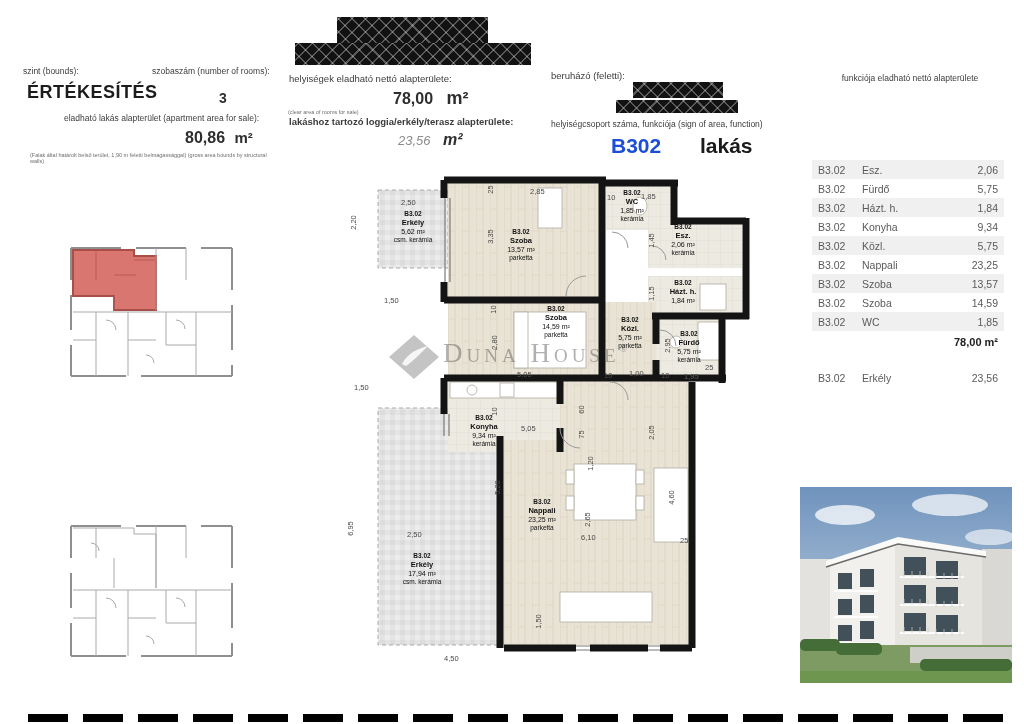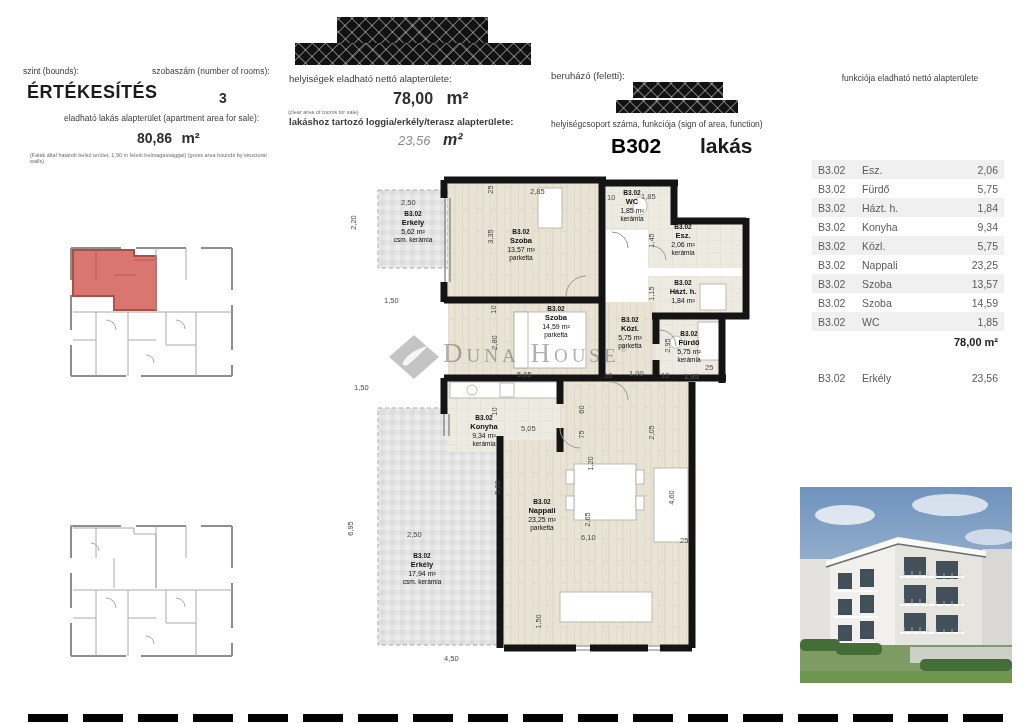--- a/index.html
+++ b/index.html
@@ -44,42 +44,42 @@
 
   <div class="abs redact" style="left:337px;top:17px;width:151px;height:26px;"></div>
   <div class="abs redact" style="left:295px;top:43px;width:236px;height:22px;"></div>
 
   <div class="abs slabel" style="left:23px;top:66px;">szint (bounds):</div>
   <div class="abs big-title" style="left:27px;top:82px;">ÉRTÉKESÍTÉS</div>
   <div class="abs slabel" style="left:152px;top:66px;text-align:right;">szobaszám (number of rooms):</div>
   <div class="abs num-bold" style="left:219px;top:90px;font-size:14px;">3</div>
   <div class="abs slabel" style="left:64px;top:113px;">eladható lakás alapterület (apartment area for sale):</div>
   <div class="abs" style="left:137px;top:129px;">
-    <span class="num-bold" style="font-size:14px;">80,86</span>
+    <span class="num-bold" style="font-size:16px;margin-left:48px;">80,86</span>
     <span class="num-bold" style="font-size:15px;margin-left:5px;">m²</span>
   </div>
   <div class="abs tiny" style="left:30px;top:152px;width:240px;">(Falak által határolt belső terület, 1,90 m feletti belmagassággal) (gross area bounds by structural walls)</div>
 
   <div class="abs slabel" style="left:289px;top:73px;font-size:9.5px;text-align:right;">helyiségek eladható nettó alapterülete:</div>
   <div class="abs" style="left:393px;top:88px;">
     <span class="num-bold" style="font-size:16px;">78,00</span>
     <span class="num-bold" style="font-size:18px;margin-left:9px;">m²</span>
   </div>
   <div class="abs tiny" style="left:288px;top:109px;">(clear area of rooms for sale)</div>
   <div class="abs slabel" style="left:289px;top:116px;font-size:9.5px;font-weight:bold;">lakáshoz tartozó loggia/erkély/terasz alapterülete:</div>
   <div class="abs" style="left:398px;top:131px;font-style:italic;">
     <span style="font-size:13px;color:#8c8c8c;">23,56</span>
     <span class="num-bold" style="font-size:16px;margin-left:8px;">m²</span>
   </div>
 
   <div class="abs slabel" style="left:551px;top:70px;font-size:9.5px;">beruházó (feletti):</div>
   <div class="abs redact" style="left:633px;top:82px;width:90px;height:16px;"></div>
   <div class="abs redact" style="left:616px;top:100px;width:122px;height:13px;"></div>
   <div class="abs slabel" style="left:551px;top:119px;">helyiségcsoport száma, funkciója (sign of area, function)</div>
-  <div class="abs num-bold" style="left:611px;top:134px;font-size:21px;color:#000000;">B302</div>
+  <div class="abs num-bold" style="left:611px;top:134px;font-size:21px;color:#1d4ed8;">B302</div>
   <div class="abs num-bold" style="left:700px;top:134px;font-size:21px;color:#1a1a1a;">lakás</div>
 
   <div class="abs slabel" style="left:812px;top:73px;width:196px;text-align:center;">funkciója eladható nettó alapterülete</div>
 
   <div class="tbl-row tbl-gray" style="top:160px;">
     <span class="c1">B3.02</span>
       <span class="c2">Esz.</span>
       <span class="c3">2,06</span>
   </div>
   <div class="tbl-row" style="top:179px;">

